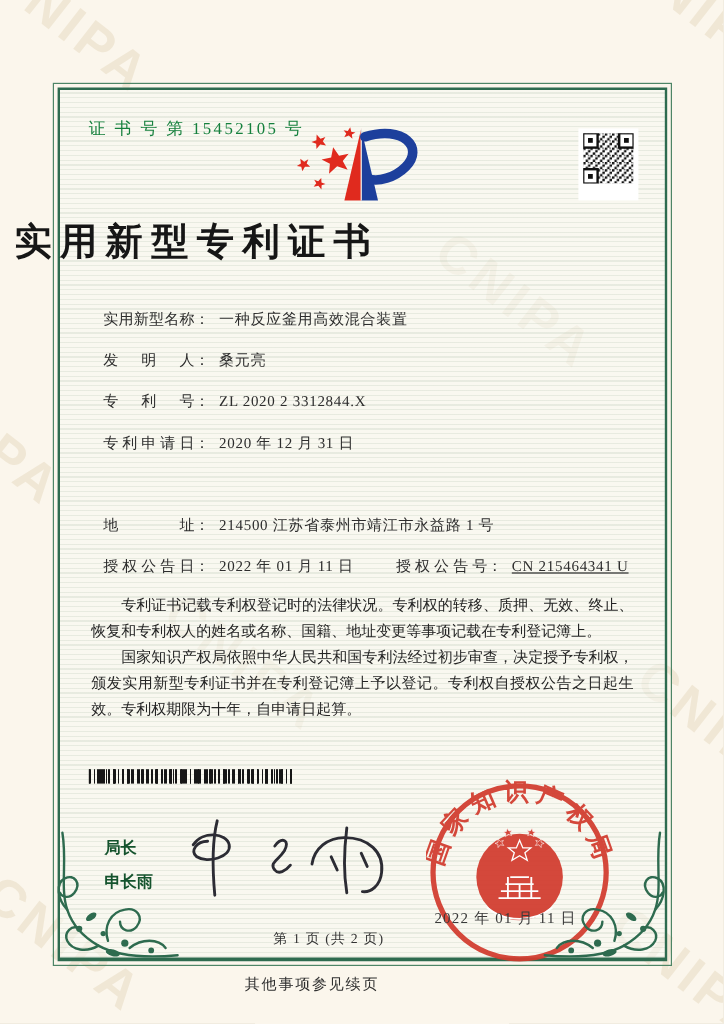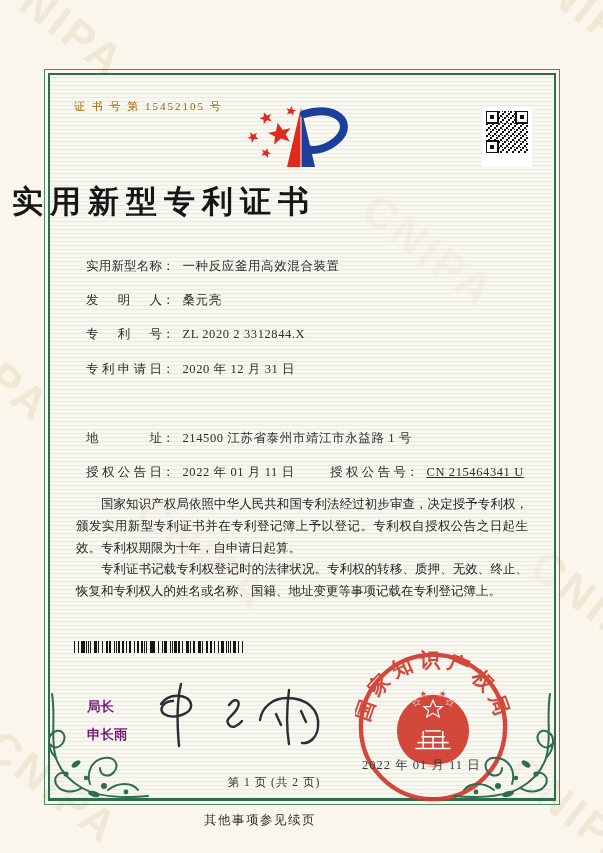--- a/index.html
+++ b/index.html
@@ -12,42 +12,42 @@
   
   .frame{position:absolute;left:44px;top:69px;width:514px;height:734px;
          border:1px solid #4d8566;z-index:2;}
   .frame-inner{position:absolute;left:3px;top:3px;right:3px;bottom:3px;
          border:2px solid #2e6b4f;border-bottom-width:3px;
          background:
            repeating-linear-gradient(0deg, rgba(140,165,140,0.16) 0 1px, rgba(0,0,0,0) 1px 4px),
            rgba(247,250,244,0.55);}
   
   .content{position:absolute;inset:0;z-index:3;}
-  .cert-no{position:absolute;left:74px;top:99px;font-size:11px;letter-spacing:2px;color:#a16207;}
+  .cert-no{position:absolute;left:74px;top:99px;font-size:14px;letter-spacing:2px;color:#15803d;}
   .logo{position:absolute;left:238px;top:101px;}
   .qr-wrap{position:absolute;left:482px;top:107px;width:50px;height:60px;background:#fff;}
   .qr-wrap svg{position:absolute;left:4px;top:4px;}
   .title{position:absolute;left:0;width:603px;top:181px;
          font-size:31px;letter-spacing:7px;font-weight:600;color:#161616;padding-left:12px;}
   .field-row{position:absolute;left:86px;font-size:12.5px;color:#2d2d2d;white-space:nowrap;}
   .flabel{display:inline-block;width:76px;text-align:justify;text-align-last:justify;}
   .fcolon{display:inline-block;margin-right:8px;}
   .fvalue{letter-spacing:0.6px;margin-top:35px;}
   .field2{position:absolute;left:244px;top:0;text-decoration:underline;}
   .body-text{position:absolute;left:76px;top:494px;width:452px;font-size:12.5px;
              line-height:21.8px;color:#242424;text-align:justify;}
   .body-text p{margin:0;text-indent:2em;}
   .barcode{position:absolute;left:74px;top:641px;width:170px;height:12px;
      background:
        repeating-linear-gradient(90deg,#161616 0 1.5px,rgba(0,0,0,0) 1.5px 4px),
        repeating-linear-gradient(90deg,#161616 0 1px,rgba(0,0,0,0) 1px 7px),
        repeating-linear-gradient(90deg,rgba(0,0,0,0) 0 9px,#161616 9px 11.5px);}
   .commissioner{position:absolute;left:87px;top:693px;
      font-family:"Liberation Sans","DejaVu Sans",sans-serif;font-weight:bold;
-     font-size:13.5px;color:#701a75;line-height:28px;}
+     font-size:13.5px;color:#14532d;line-height:28px;}
   .signature{position:absolute;left:136px;top:678px;}
   .seal{position:absolute;left:355px;top:649px;}
   .seal-date{position:absolute;left:362px;top:757px;font-size:12.5px;letter-spacing:1px;color:#3a3a3a;z-index:5;}
   .page-info{position:absolute;left:0;width:548px;top:775px;text-align:center;
              font-size:11.5px;color:#333;letter-spacing:1px;}
   .footer-note{position:absolute;left:0;width:520px;top:812px;text-align:center;
              font-size:12.5px;color:#2f2f2f;letter-spacing:1.5px;}
   .flourish{position:absolute;z-index:4;}
   .flourish-left{left:42px;top:686px;}
   .flourish-right{left:448px;top:686px;transform:scaleX(-1);}
@@ -167,22 +167,22 @@
     </div>
     <div class="field-row" style="top:430px">
       <span class="flabel">地址</span><span class="fcolon">：</span><span class="fvalue">214500 江苏省泰州市靖江市永益路 1 号</span>
     </div>
     <div class="field-row" style="top:464px">
       <span><span class="flabel">授权公告日</span><span class="fcolon">：</span><span class="fvalue">2022 年 01 月 11 日</span></span>
       <span class="field2"><span class="flabel">授权公告号</span><span class="fcolon">：</span><span class="fvalue">CN 215464341 U</span></span>
     </div>
 
     <div class="body-text">
+      <p>专利证书记载专利权登记时的法律状况。专利权的转移、质押、无效、终止、恢复和专利权人的姓名或名称、国籍、地址变更等事项记载在专利登记簿上。</p>
       <p>国家知识产权局依照中华人民共和国专利法经过初步审查，决定授予专利权，颁发实用新型专利证书并在专利登记簿上予以登记。专利权自授权公告之日起生效。专利权期限为十年，自申请日起算。</p>
-      <p>专利证书记载专利权登记时的法律状况。专利权的转移、质押、无效、终止、恢复和专利权人的姓名或名称、国籍、地址变更等事项记载在专利登记簿上。</p>
     </div>
 
     <div class="barcode"></div>
 
     <div class="commissioner">
       <div>局长</div>
       <div>申长雨</div>
     </div>
 
     <svg class="signature" width="205" height="80" viewBox="0 0 205 80">

